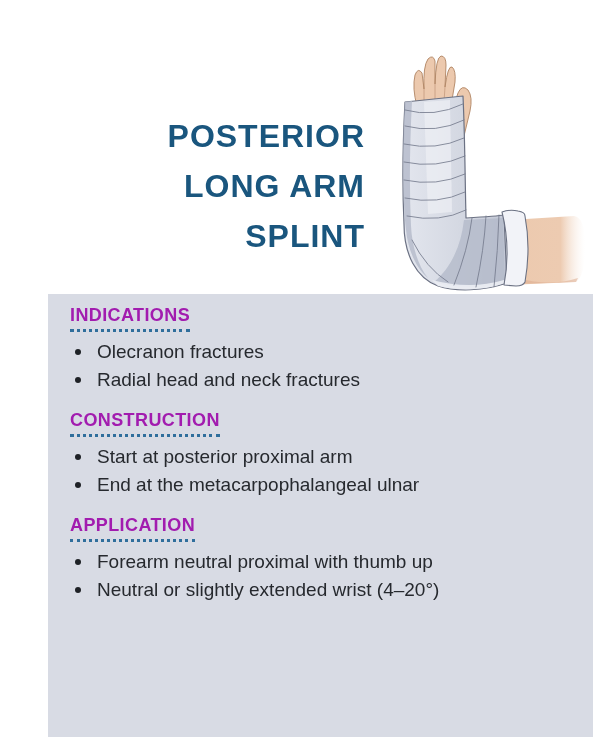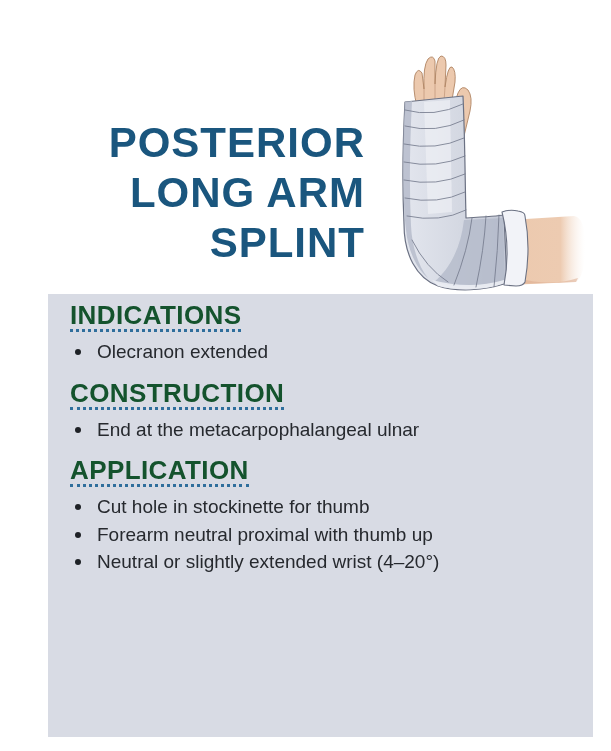--- a/index.html
+++ b/index.html
@@ -9,43 +9,43 @@
     font-family:"Liberation Sans", sans-serif;
     -webkit-font-smoothing:antialiased;
   }
   .stage{position:absolute;inset:0;width:611px;height:751px;}
 
   
   .title{
     position:absolute;top:90px;left:30px;width:335px;
     text-align:right;
     font-weight:700;
-    font-size:42px;line-height:50px;letter-spacing:1px;
+    font-size:32px;line-height:50px;letter-spacing:1px;
     color:#1a567e;
     white-space:pre-line;
   }
 
   
   .arm-illo{
     position:absolute;left:392px;top:44px;width:205px;height:252px;
   }
 
   
   .panel{
     position:absolute;left:48px;top:294px;width:545px;height:443px;
     background:#d8dbe4;
     box-sizing:border-box;
     padding:10px 18px 0 22px;
   }
   .section + .section{margin-top:16px;}
   .section h2{
     display:inline-block;
     margin:0 0 6px 0;
-    font-size:26px;line-height:23px;letter-spacing:.4px;
-    color:#14532d;
+    font-size:18px;line-height:23px;letter-spacing:.4px;
+    color:#a21caf;
     border-bottom:3px dotted #2f6e9c;
     padding-bottom:2px;
   }
   .section ul{list-style:none;margin:0;padding:0;}
   .section li{
     position:relative;
     font-size:19px;line-height:27.5px;
     color:#26292e;
     padding-left:27px;
   }
@@ -129,34 +129,35 @@
     </g>
 
     <path d="M110,168 Q118,165 126,167 Q133,168 133,172 Q139,204 133,238 Q131,242 124,242 L112,241 Q119,204 110,168 Z" fill="#f2f3f8" stroke="#6b7183" stroke-width="1.1" stroke-linejoin="round"></path>
   </svg>
 
   <div class="panel">
 
     <div class="section">
       <h2>INDICATIONS</h2>
       <ul>
-        <li>Olecranon extended</li>
+        <li>Olecranon fractures</li>
+        <li>Radial head and neck fractures</li>
       </ul>
     </div>
 
     <div class="section">
       <h2>CONSTRUCTION</h2>
       <ul>
+        <li>Start at posterior proximal arm</li>
         <li>End at the metacarpophalangeal ulnar</li>
       </ul>
     </div>
 
     <div class="section">
       <h2>APPLICATION</h2>
       <ul>
-        <li>Cut hole in stockinette for thumb</li>
         <li>Forearm neutral proximal with thumb up</li>
         <li>Neutral or slightly extended wrist (4–20°)</li>
       </ul>
     </div>
 
   </div>
 </div>
 
 </body></html>

